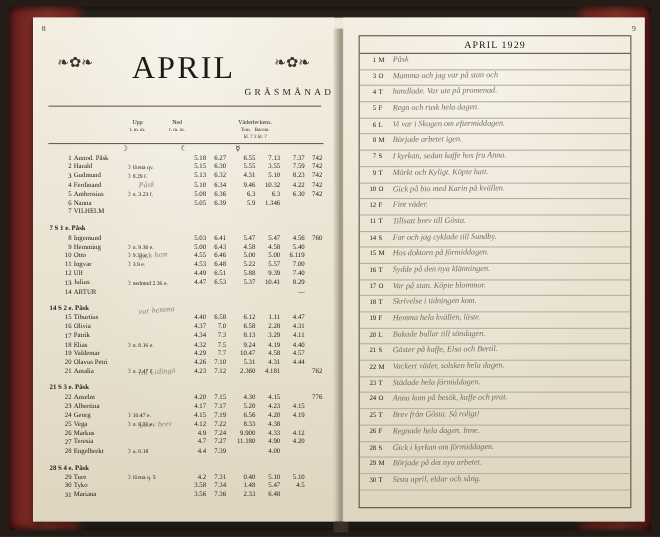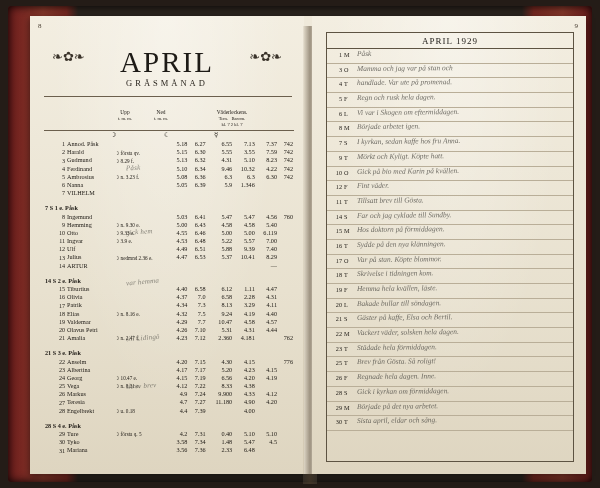--- a/index.html
+++ b/index.html
@@ -39,21 +39,21 @@
 
   
   .pgnum{position:absolute;font-size:7px;color:#4a4034;font-family:"Liberation Serif",serif;}
 
   
   .month-title{
     position:absolute;left:0;right:0;top:30px;text-align:center;
     font-size:29px;letter-spacing:2px;color:#1d1a16;font-family:"Liberation Serif",serif;
   }
   .month-sub{
-    position:absolute;left:0;right:0;top:62px;text-align:center;
+    position:absolute;left:0;right:0;top:62px;text-align:right;
     font-size:8.5px;letter-spacing:3px;color:#2a251e;
   }
   .orn{position:absolute;top:34px;color:#3a332a;font-size:13px;line-height:1;}
   .orn.l{left:22px;}
   .orn.r{right:22px;}
   .rule{position:absolute;left:14px;right:12px;height:1px;background:#6b5f4d;}
 
   
   .ltable{position:absolute;left:14px;top:92px;right:10px;font-size:6.1px;color:#1e1a15;}
   .lhead{position:relative;height:22px;border-bottom:1px solid #6b5f4d;}
@@ -626,20 +626,25 @@
                   <span class="d">22</span>
                   <span class="w">M</span>
                   <span class="note">Vackert väder, solsken hela dagen.</span>
                 </div>
                 <div class="rrow">
                   <span class="d">23</span>
                   <span class="w">T</span>
                   <span class="note">Städade hela förmiddagen.</span>
                 </div>
                 <div class="rrow">
+                  <span class="d">24</span>
+                  <span class="w">O</span>
+                  <span class="note">Anna kom på besök, kaffe och prat.</span>
+                </div>
+                <div class="rrow">
                   <span class="d">25</span>
                   <span class="w">T</span>
                   <span class="note">Brev från Gösta. Så roligt!</span>
                 </div>
                 <div class="rrow">
                   <span class="d">26</span>
                   <span class="w">F</span>
                   <span class="note">Regnade hela dagen. Inne.</span>
                 </div>
                 <div class="rrow">

